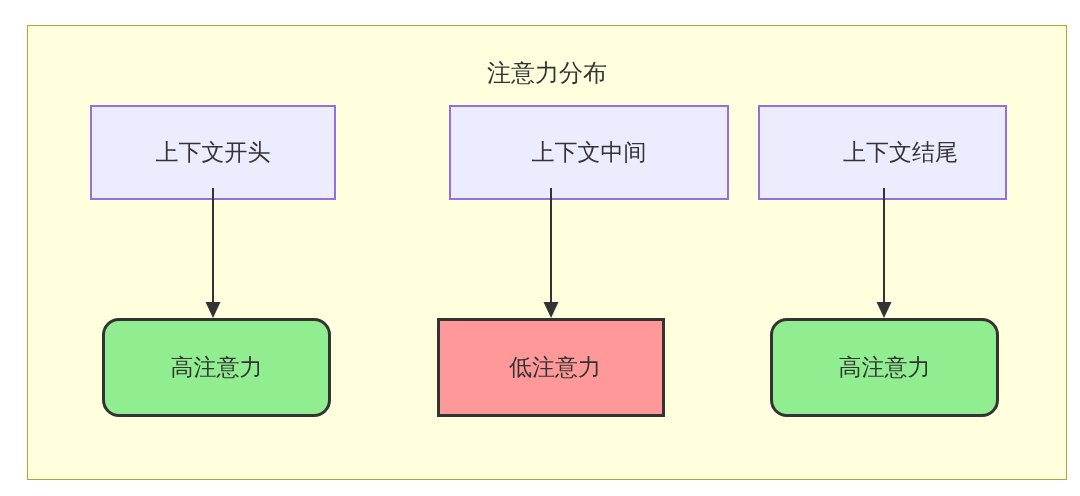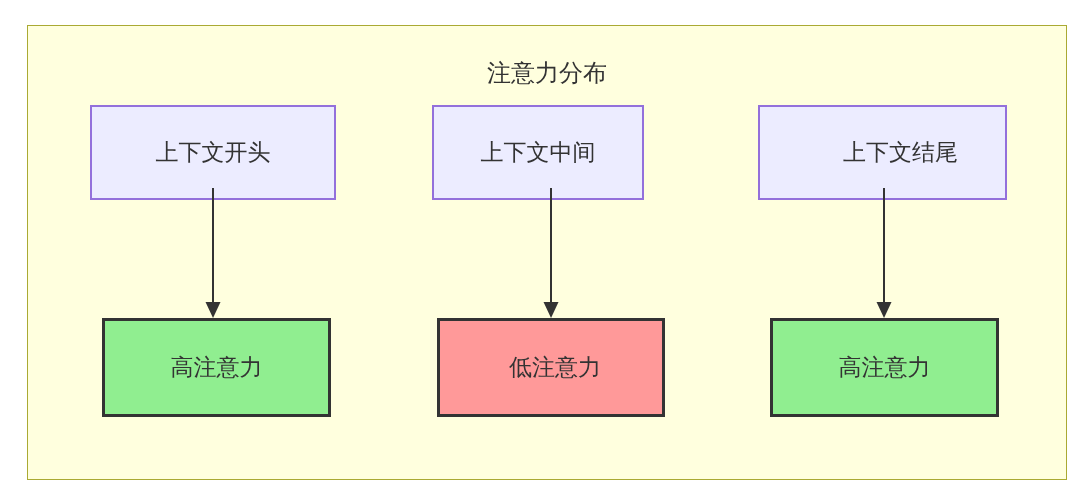--- a/index.html
+++ b/index.html
@@ -18,27 +18,27 @@
   }
   .node{
     position:absolute;display:flex;align-items:center;justify-content:center;
     box-sizing:border-box;font-size:23px;color:#333333;text-align:center;
   }
   .ctx-node{
     background:#ECECFF;border:2px solid #9370DB;
     top:93px;height:95px;margin-top:12px;
   }
   .ctx-start{left:90px;width:246px;}
-  .ctx-middle{left:432px;width:212px;}
+  .ctx-middle{left:449px;width:280px;}
   .ctx-end{left:758px;width:249px;padding-left:36px;}
   .att-node{
     border:3px solid #333333;
     top:318px;height:99px;
   }
-  .att-high{background:#90EE90;}
+  .att-high{background:#90EE90;border-radius:17px;}
   .att-low{background:#FF9999;padding-left:8px;}
   .att-1{left:102px;width:229px;}
   .att-2{left:437px;width:228px;}
   .att-3{left:770px;width:229px;}
   .edges-layer{
     position:absolute;left:0;top:0;width:1080px;height:496px;
     pointer-events:none;
   }
 </style>
 </head>

